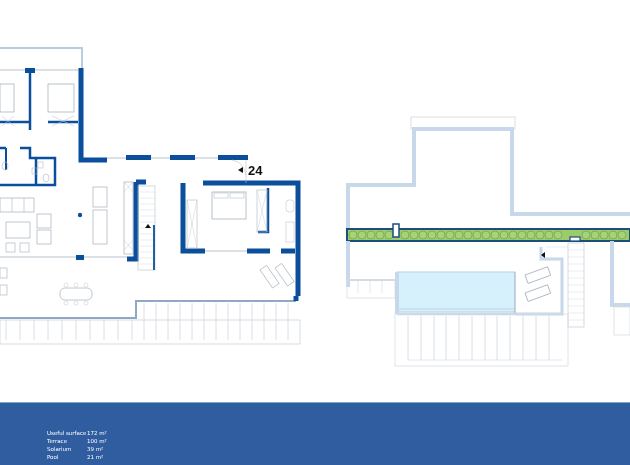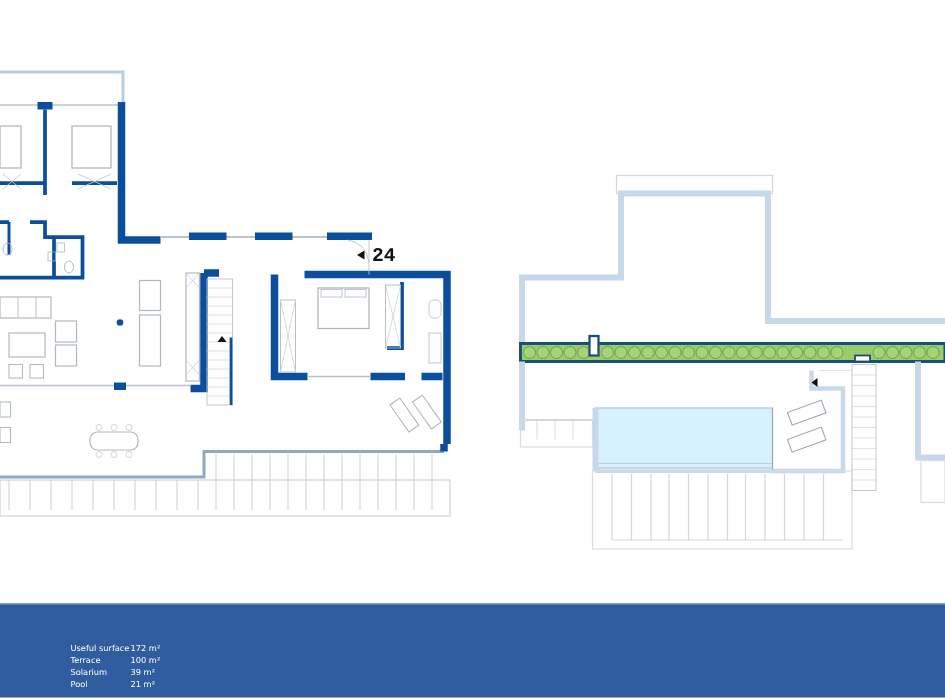--- a/index.html
+++ b/index.html
@@ -2,21 +2,21 @@
 <html><head>
 <meta charset="utf-8">
 <style>
   html, body { margin:0; padding:0; background:#ffffff; }
   body { width:630px; height:465px; position:relative; overflow:hidden; font-family:"Liberation Sans", sans-serif; }
   #plans { position:absolute; left:0; top:0; width:630px; height:402px; }
   #footer { position:absolute; left:0; top:402px; width:630px; height:63px; background:#2f5d9f; border-top:1px solid #7fa3c9; box-sizing:border-box; }
   .spec-table { position:absolute; left:47px; top:26px; border-collapse:collapse; }
   .spec-table td { color:#ffffff; font-size:5.5px; line-height:8px; padding:0; font-family:"DejaVu Sans", sans-serif; white-space:nowrap; }
   .spec-table td.lbl { width:40px; }
-  #unit-label { position:absolute; left:248px; top:163px; font-size:13px; font-weight:bold; color:#111111; font-family:Liberation Mono, monospace; }
+  #unit-label { position:absolute; left:248px; top:163px; font-size:13px; font-weight:bold; color:#111111; font-family:Liberation Sans, sans-serif; }
   #unit-arrow { position:absolute; left:238px; top:167px; width:0; height:0; border-top:3px solid transparent; border-bottom:3px solid transparent; border-right:5px solid #111; }
 </style>
 </head>
 <body>
 
 <svg id="plans" viewBox="0 0 630 402" xmlns="http://www.w3.org/2000/svg">
 
   <g fill="none">
 
     <path d="M0 48 H82 V70" stroke="#b9cde0" stroke-width="2"></path>

